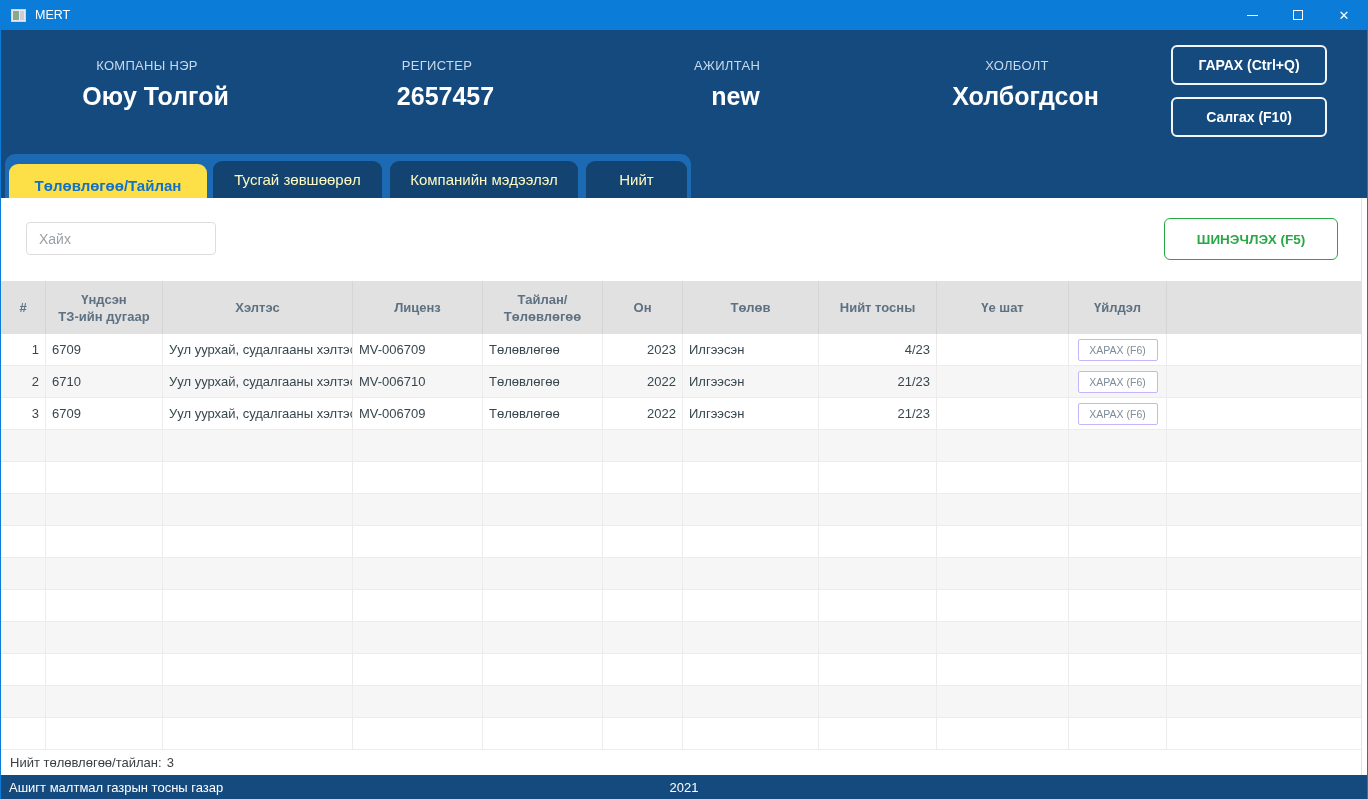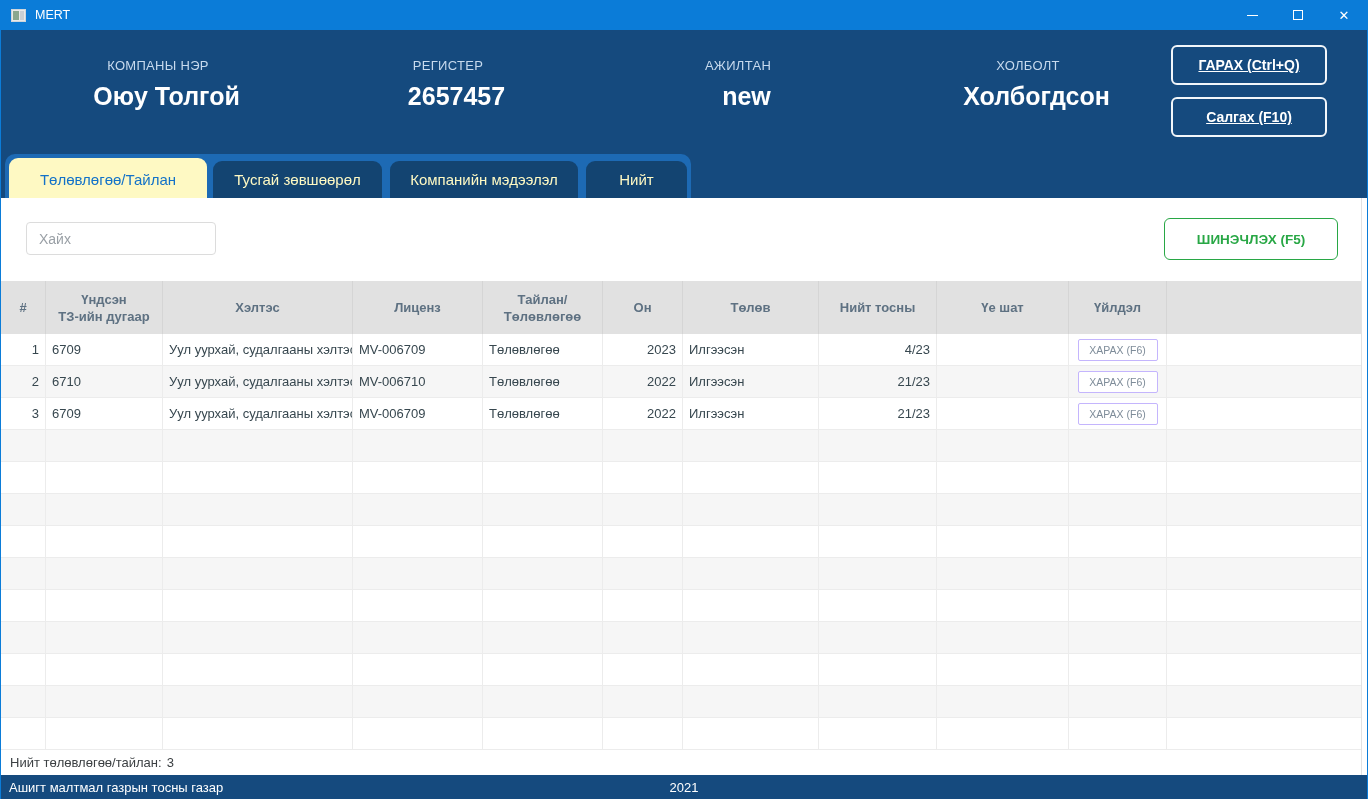--- a/index.html
+++ b/index.html
@@ -18,36 +18,36 @@
   .app-icon::after  { content:""; position:absolute; right:1px; top:1px; width:4px; height:9px; background:#c9cfd4; }
   .title-text { margin-left:9px; font-size:12.5px; }
   .win-controls { margin-left:auto; display:flex; height:100%; }
   .win-btn { width:46px; height:100%; display:flex; align-items:center; justify-content:center; cursor:default; }
   .glyph-min { width:11px; height:1px; background:#fff; display:block; }
   .glyph-max { width:10px; height:10px; border:1px solid #fff; display:block; }
   .glyph-close { font-size:13px; color:#fff; line-height:1; }
 
   
   .app-header { position:absolute; left:0; top:30px; width:100%; height:168px; background:#154a7e; }
-  .fields { position:absolute; left:12px; top:28px; width:1160px; display:flex; }
+  .fields { position:absolute; left:1px; top:28px; width:1160px; display:flex; }
   .field { flex:1; text-align:center; color:#fff; }
   .field-label { font-size:13px; color:#c7daee; letter-spacing:.3px; margin-bottom:9px; }
   .field-value { font-size:25px; font-weight:bold;padding-left:17px; }
   .hbtns { position:absolute; right:40px; top:15px; width:156px; }
   .hbtn { width:156px; height:40px; margin-bottom:12px; background:transparent; border:2px solid #f2f6fa;
           border-radius:6px; color:#fff; font-size:14px; font-weight:bold;
-          font-family:inherit; display:flex; align-items:center; justify-content:center; cursor:pointer;text-decoration:underline; }
+          font-family:inherit; display:flex; align-items:center; justify-content:center; cursor:pointer; }
 
   
   .tabbar { position:absolute; left:0; top:154px; width:100%; height:44px; }
   .tabbar-backdrop { position:absolute; left:4px; top:0; width:686px; height:44px; background:#1d6ab4;
                      border-radius:10px 10px 0 0; }
   .tab { position:absolute; border-radius:9px 9px 0 0; display:flex; align-items:center; justify-content:center;
          font-size:15px; color:#fef9c3; background:#134471; cursor:pointer; height:37px; top:7px; }
-  .tab.active { background:#fef9c3; color:#1372c8; font-weight:normal; height:43px; top:4px; }
+  .tab.active { background:#fde047; color:#1372c8; font-weight:bold; height:43px; top:10px; }
   .tab1 { left:8px;  width:198px; }
   .tab2 { left:212px; width:169px; }
   .tab3 { left:389px; width:188px; }
   .tab4 { left:585px; width:101px; }
 
   
   .content { position:absolute; left:0; top:198px; width:100%; height:577px; background:#fff; }
   .gutter { position:absolute; left:1360px; top:0; height:100%; width:0; border-left:1px solid #e2e2e2; }
 
   .search-input { position:absolute; left:25px; top:24px; width:190px; height:33px; border:1px solid #dcdcdc;

